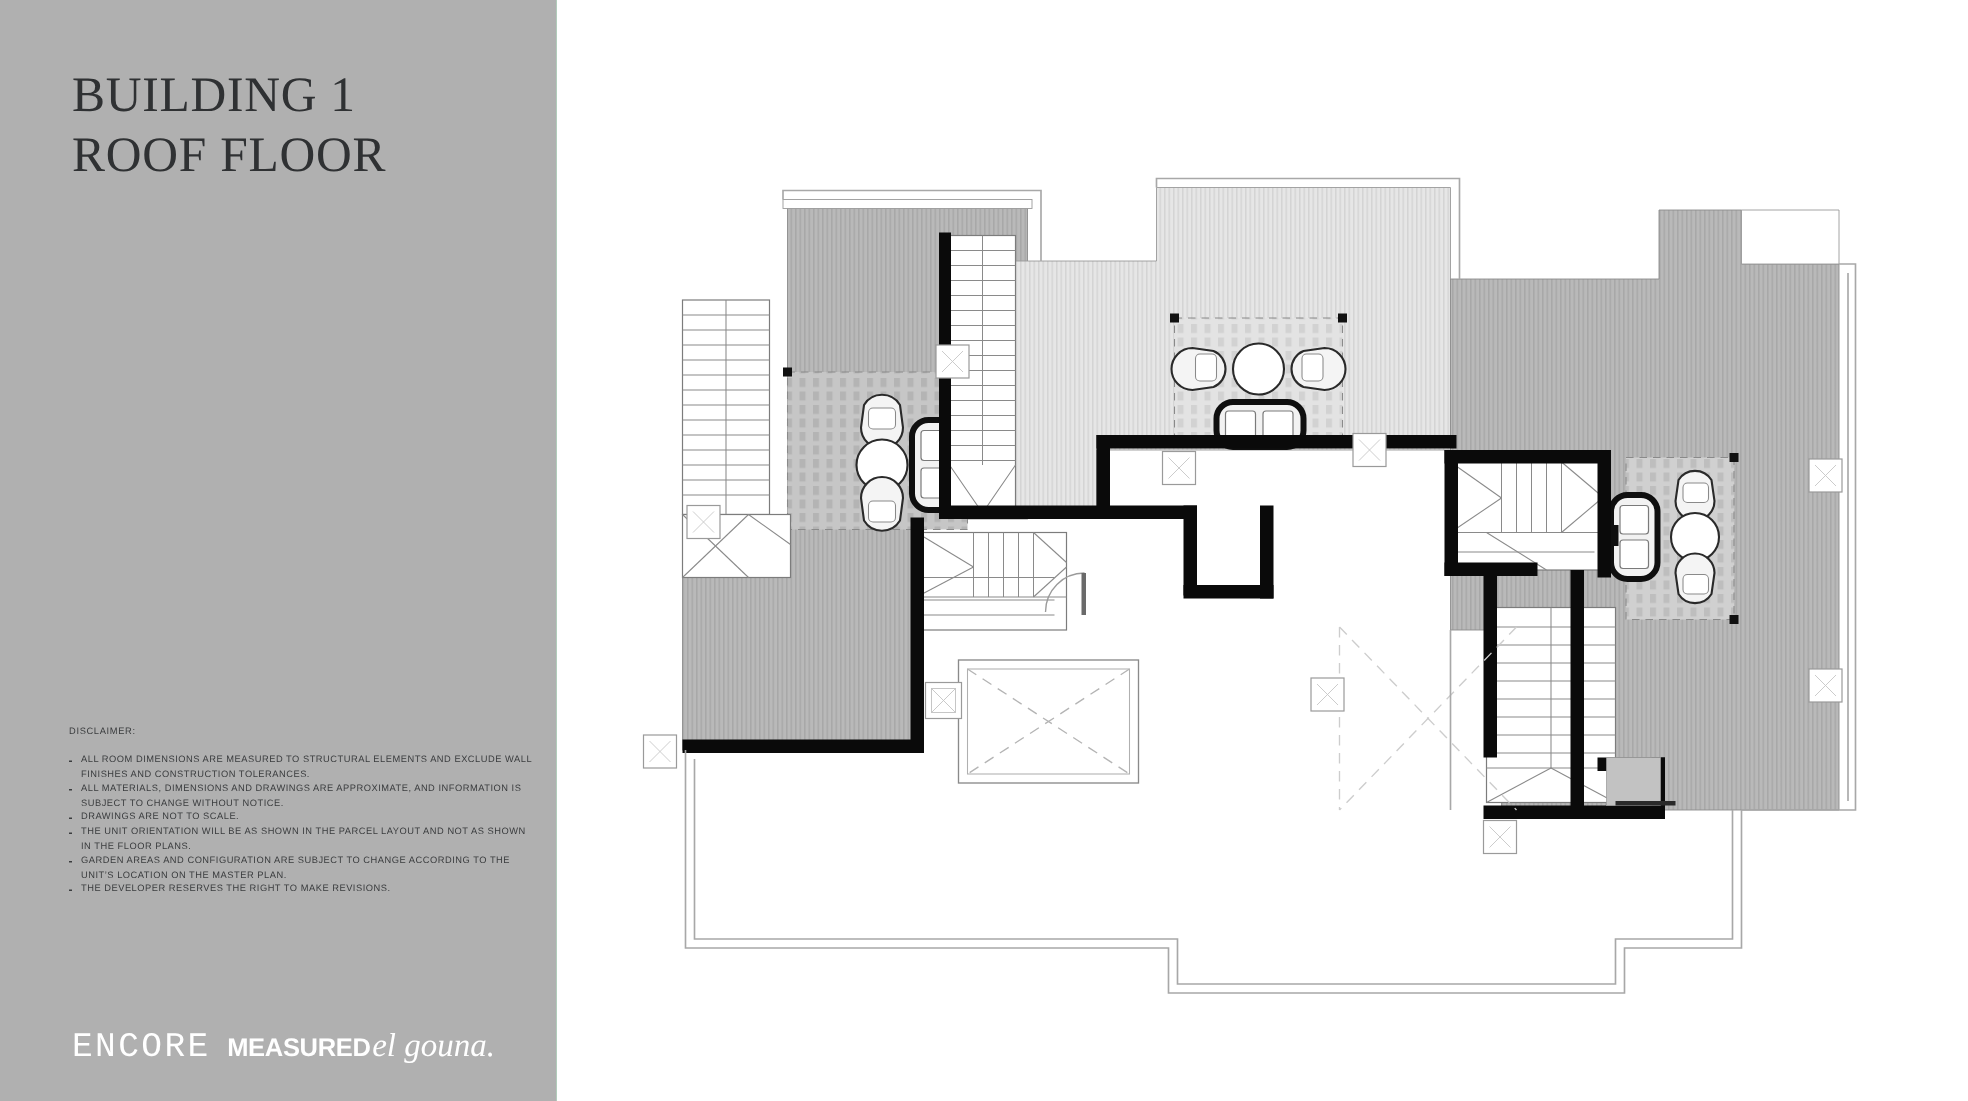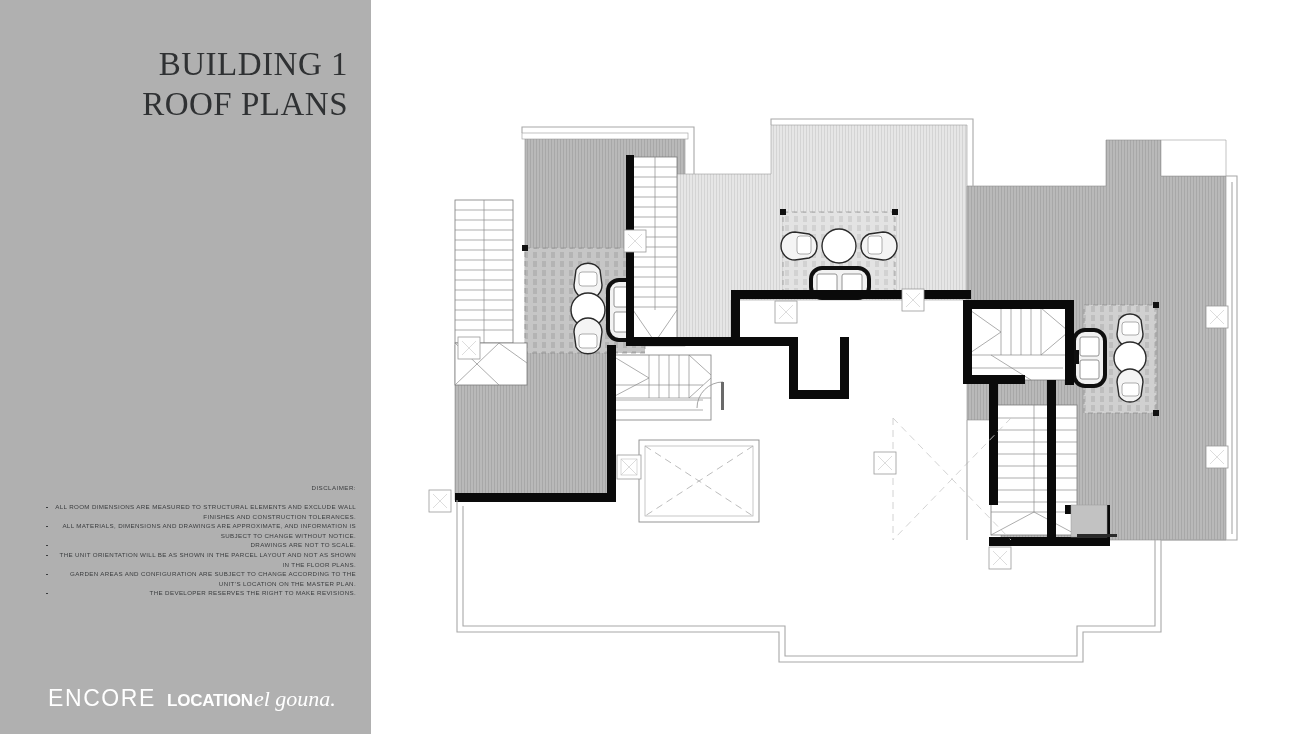--- a/index.html
+++ b/index.html
@@ -3,21 +3,21 @@
 <meta charset="utf-8">
 <title>Building 1 — Roof Floor</title>
 <style>
   html,body{margin:0;padding:0;}
   body{
     width:1312px;height:734px;overflow:hidden;
     background:#ffffff;
     font-family:"Liberation Sans", sans-serif;
     -webkit-font-smoothing:antialiased;
   }
-  .page{position:relative;width:1312px;height:734px;background:#15803d;text-align:right;}
+  .page{position:relative;width:1312px;height:734px;background:#15803d;}
 
   
   .sidebar{
     position:absolute;left:0;top:0;width:371px;height:734px;
     background:#b0b0b0;
   }
   .title-block{position:absolute;left:48px;top:44px;width:300px;}
   .title-line{
     font-family:"Liberation Serif", serif;
     font-weight:400;
@@ -45,21 +45,21 @@
     text-transform:uppercase;
   }
   .disclaimer-list li:before{
     content:"";
     position:absolute;left:0;top:5px;
     width:2px;height:1px;background:#3a3c3e;
   }
 
   .logo{position:absolute;left:48px;top:668px;display:flex;align-items:baseline;}
   .logo-encore{
-    font-family:Liberation Sans, sans-serif;
+    font-family:Liberation Mono, monospace;
     font-size:23px;letter-spacing:1.6px;color:#ffffff;font-weight:400;margin-top:17px;
   }
   .logo-swanlake{
     font-family:"Liberation Sans", sans-serif;
     font-size:17px;letter-spacing:-0.2px;color:#ffffff;font-weight:700;
     margin-left:11px;
   }
   .logo-elgouna{
     font-family:"Liberation Serif", serif;
     font-style:italic;font-size:22px;color:#ffffff;font-weight:400;
@@ -75,38 +75,38 @@
 </style>
 </head>
 <body>
 
 <div class="page">
 
   <div class="sidebar">
 
     <div class="title-block">
       <div class="title-line">BUILDING 1</div>
-      <div class="title-line">ROOF PLANS</div>
+      <div class="title-line">ROOF FLOOR</div>
     </div>
 
     <div class="disclaimer">
       <div class="disclaimer-heading">DISCLAIMER:</div>
       <ul class="disclaimer-list">
         <li>ALL ROOM DIMENSIONS ARE MEASURED TO STRUCTURAL ELEMENTS AND EXCLUDE WALL FINISHES AND CONSTRUCTION TOLERANCES.</li>
         <li>ALL MATERIALS, DIMENSIONS AND DRAWINGS ARE APPROXIMATE, AND INFORMATION IS SUBJECT TO CHANGE WITHOUT NOTICE.</li>
         <li>DRAWINGS ARE NOT TO SCALE.</li>
         <li>THE UNIT ORIENTATION WILL BE AS SHOWN IN THE PARCEL LAYOUT AND NOT AS SHOWN IN THE FLOOR PLANS.</li>
         <li>GARDEN AREAS AND CONFIGURATION ARE SUBJECT TO CHANGE ACCORDING TO THE UNIT’S LOCATION ON THE MASTER PLAN.</li>
         <li>THE DEVELOPER RESERVES THE RIGHT TO MAKE REVISIONS.</li>
       </ul>
     </div>
 
     <div class="logo">
       <span class="logo-encore">ENCORE</span>
-      <span class="logo-swanlake">LOCATION</span>
+      <span class="logo-swanlake">MEASURED</span>
       <span class="logo-elgouna">el gouna.</span>
     </div>
 
   </div>
 
   <div class="plan-area">
     <svg class="plan-svg" viewBox="0 0 941 734" xmlns="http://www.w3.org/2000/svg">
       <defs>
 
         <pattern id="hatchDark" width="3" height="3" patternUnits="userSpaceOnUse">

